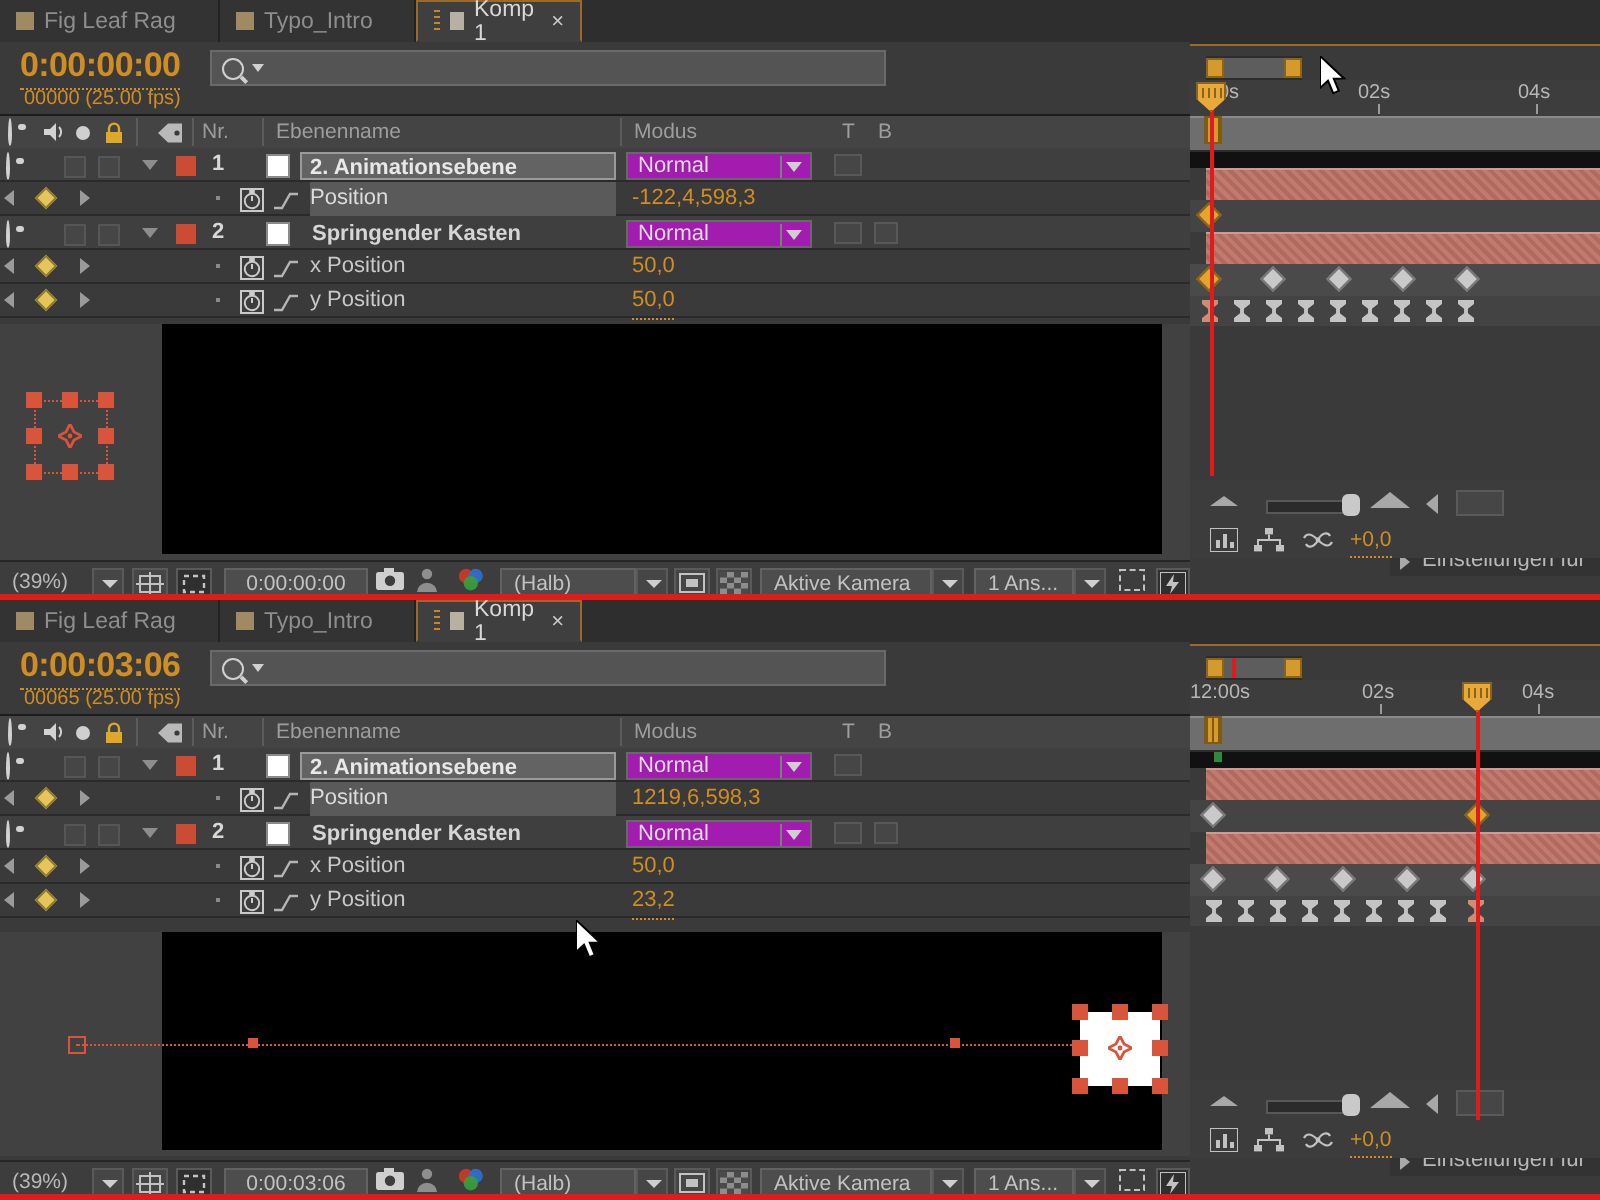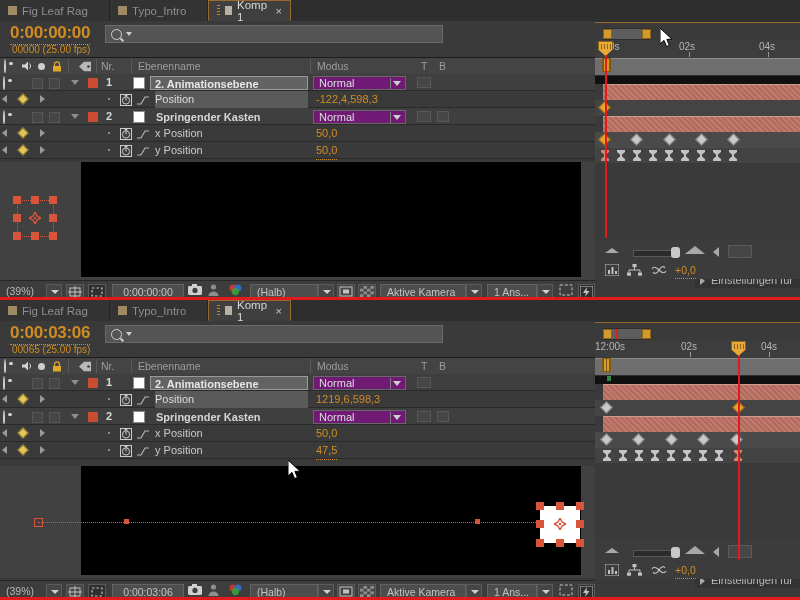--- a/index.html
+++ b/index.html
@@ -62,21 +62,21 @@
          border:1px solid #565656;box-sizing:border-box;}
   .tri-d{position:absolute;top:6px;width:0;height:0;border-left:4px solid transparent;
          border-right:4px solid transparent;border-top:5px solid #8d8d8d;}
   .lblsw{position:absolute;top:4px;width:10px;height:10px;background:#cc4c33;}
   .num{position:absolute;top:0;height:17px;line-height:17px;color:#d8d8d8;
        font-size:11px;font-weight:bold;}
   .srcsw{position:absolute;top:3px;width:12px;height:12px;background:#fff;border:1px solid #8a8a8a;box-sizing:border-box;}
   .lname{position:absolute;top:1.5px;height:14px;line-height:14px;font-size:11px;
          font-weight:bold;color:#d6d6d6;padding-left:4px;box-sizing:border-box;}
   .lname.sel{background:#636363;border:1px solid #9a9a9a;color:#e8e8e8;}
-  .modebox{position:absolute;top:2px;width:93px;height:14px;background:#701a75;
+  .modebox{position:absolute;top:2px;width:93px;height:14px;background:#a21caf;
            border:1px solid #686868;box-sizing:border-box;color:#ddd;font-size:11px;
            line-height:12px;padding-left:5px;}
   .modebox .mc{position:absolute;right:4px;top:4px;width:0;height:0;
        border-left:4px solid transparent;border-right:4px solid transparent;border-top:5px solid #cfcfcf;}
   .modebox .mbar{position:absolute;right:14px;top:1px;width:1px;height:11px;background:#7d7d7d;}
   .tbox{position:absolute;top:3px;width:14px;height:11px;background:#464646;border:1px solid #585858;box-sizing:border-box;}
 
   .kfnav{position:absolute;left:2px;top:4px;width:46px;height:10px;}
   .arrL{position:absolute;left:0;top:0;width:0;height:0;border-top:4.5px solid transparent;
         border-bottom:4.5px solid transparent;border-right:5px solid #9a9a9a;}
@@ -684,21 +684,21 @@
               <rect x="3.6" y="0" width="2.8" height="1.6" fill="#ccc"></rect>
               <line x1="5" y1="5.5" x2="5" y2="3" stroke="#ccc" stroke-width="1"></line>
             </svg>
         </span>
         <span class="graphi" style="left:137px">
           <svg width="13" height="10" viewBox="0 0 13 10">
               <polyline points="0,9 4,9 8,2 12,2" stroke="#b4b4b4" fill="none" stroke-width="1.2"></polyline>
             </svg>
         </span>
         <span class="pname" style="left:155px">y Position</span>
-        <span class="pval" style="left:316px">47,5</span>
+        <span class="pval" style="left:316px">23,2</span>
       </div>
     </div>
 
     <div class="viewer" style="top:166px;height:112px">
       <div class="canvas" style="left:81px;top:0;width:500px;height:109px;"></div>
 
       <div>
         <div class="mpath" style="left:38px;top:56px;width:500px;border-top:1.5px dotted #d8543a"></div>
         <div class="selsq" style="left:34px;top:52px;width:7px;height:7px;background:none;border:1.5px solid #d8543a"></div>
         <div class="selsq" style="left:124px;top:53px;width:5px;height:5px"></div>

